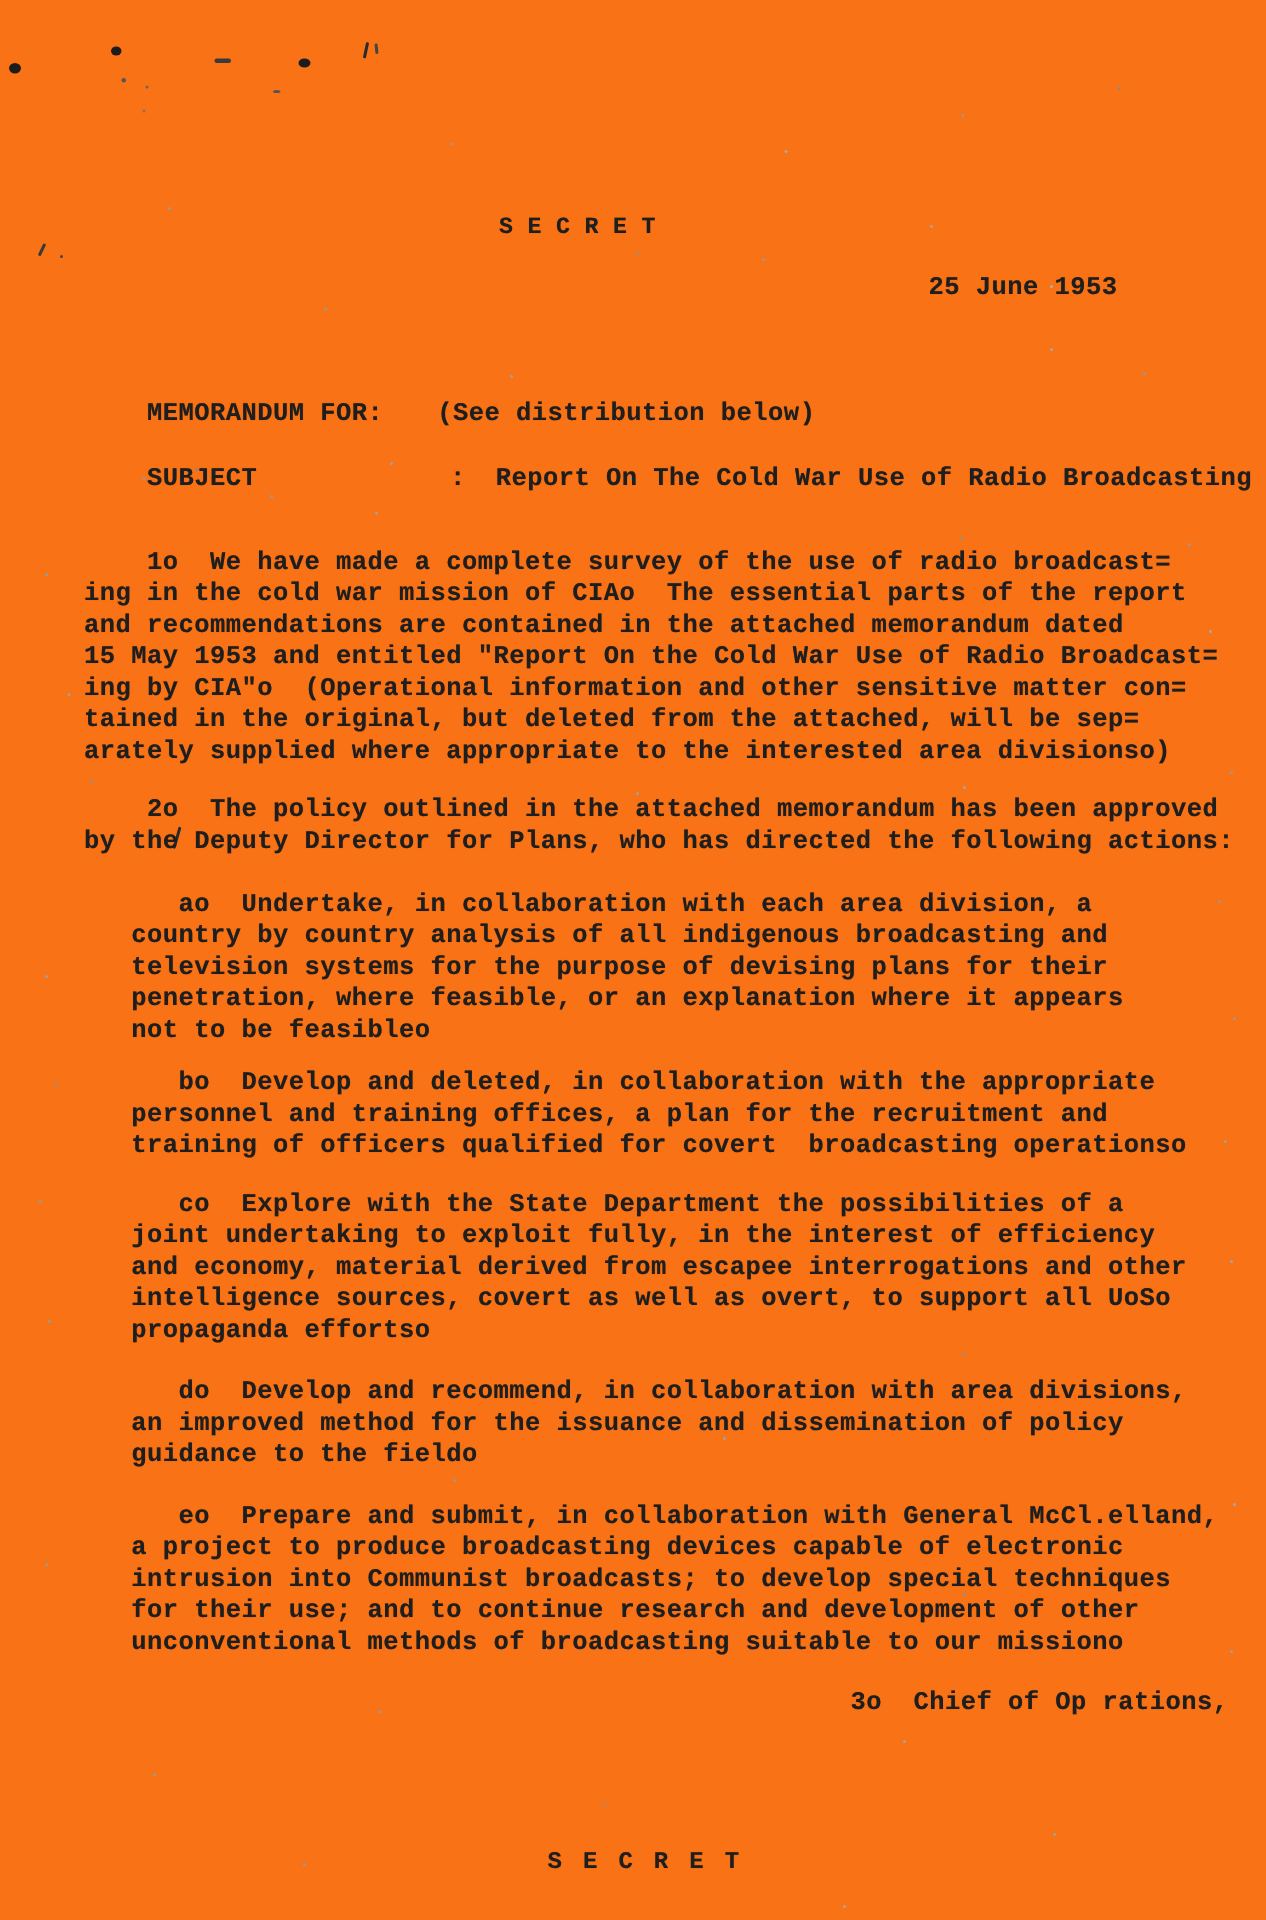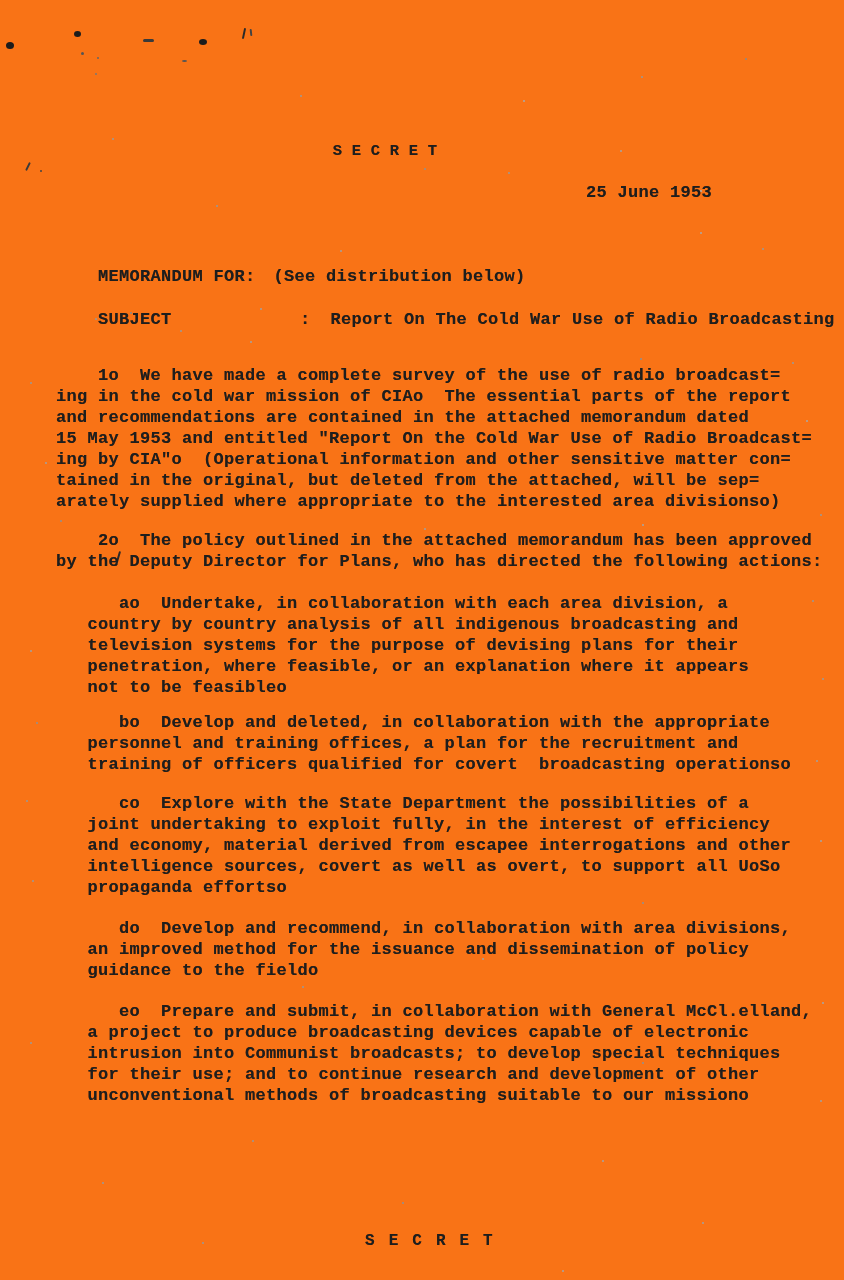--- a/index.html
+++ b/index.html
@@ -6,23 +6,23 @@
   .page{
     position:relative;width:844px;height:1280px;overflow:hidden;
     background:#f97316;
     font-family:"Liberation Mono","DejaVu Sans Mono",monospace;
     font-weight:bold;color:#1e1e1e;
   }
   .tl{position:absolute;white-space:pre;font-size:17px;line-height:21px;letter-spacing:0.3px;
       text-shadow:0 0 0.5px rgba(20,20,20,0.55);}
   .hdr{position:absolute;top:101px;left:0;width:770px;text-align:center;white-space:pre;
        font-size:15.5px;line-height:20px;letter-spacing:0.2px;text-shadow:0 0 0.5px rgba(20,20,20,0.55);}
-  .date{top:182px;left:586px;text-align:center;}
+  .date{top:182px;left:619px;text-align:center;}
   .memo{top:245px;left:56px;}
-  .memo-val{margin-left:18px;}
+  .memo-val{margin-left:36px;}
   .subj{top:288px;left:56px;}
   .subj-label{display:inline-block;width:202px;}
   .subj-val{margin-left:20px;}
   .p1{top:365px;left:56px;}
   .p2{top:530px;left:56px;}
   .ia{top:593px;left:56px;}
   .ib{top:712px;left:56px;}
   .ic{top:793px;left:56px;}
   .id{top:918px;left:56px;}
   .ie{top:1001px;left:56px;}
@@ -120,17 +120,18 @@
    joint undertaking to exploit fully, in the interest of efficiency
    and economy, material derived from escapee interrogations and other
    intelligence sources, covert as well as overt, to support all UoSo
    propaganda effortso</div>
   <div class="tl ie">      eo  Prepare and submit, in collaboration with General McCl.elland,
    a project to produce broadcasting devices capable of electronic
    intrusion into Communist broadcasts; to develop special techniques
    for their use; and to continue research and development of other
    unconventional methods of broadcasting suitable to our missiono</div>
 
+  <div class="tl closing">3o  Chief of Op rations,</div>
 
   <div class="ftr">S E C R E T</div>
   <div class="tl docid">0955  DocId:32424022  Page 2</div>
 
 </div>
 
 </body></html>

